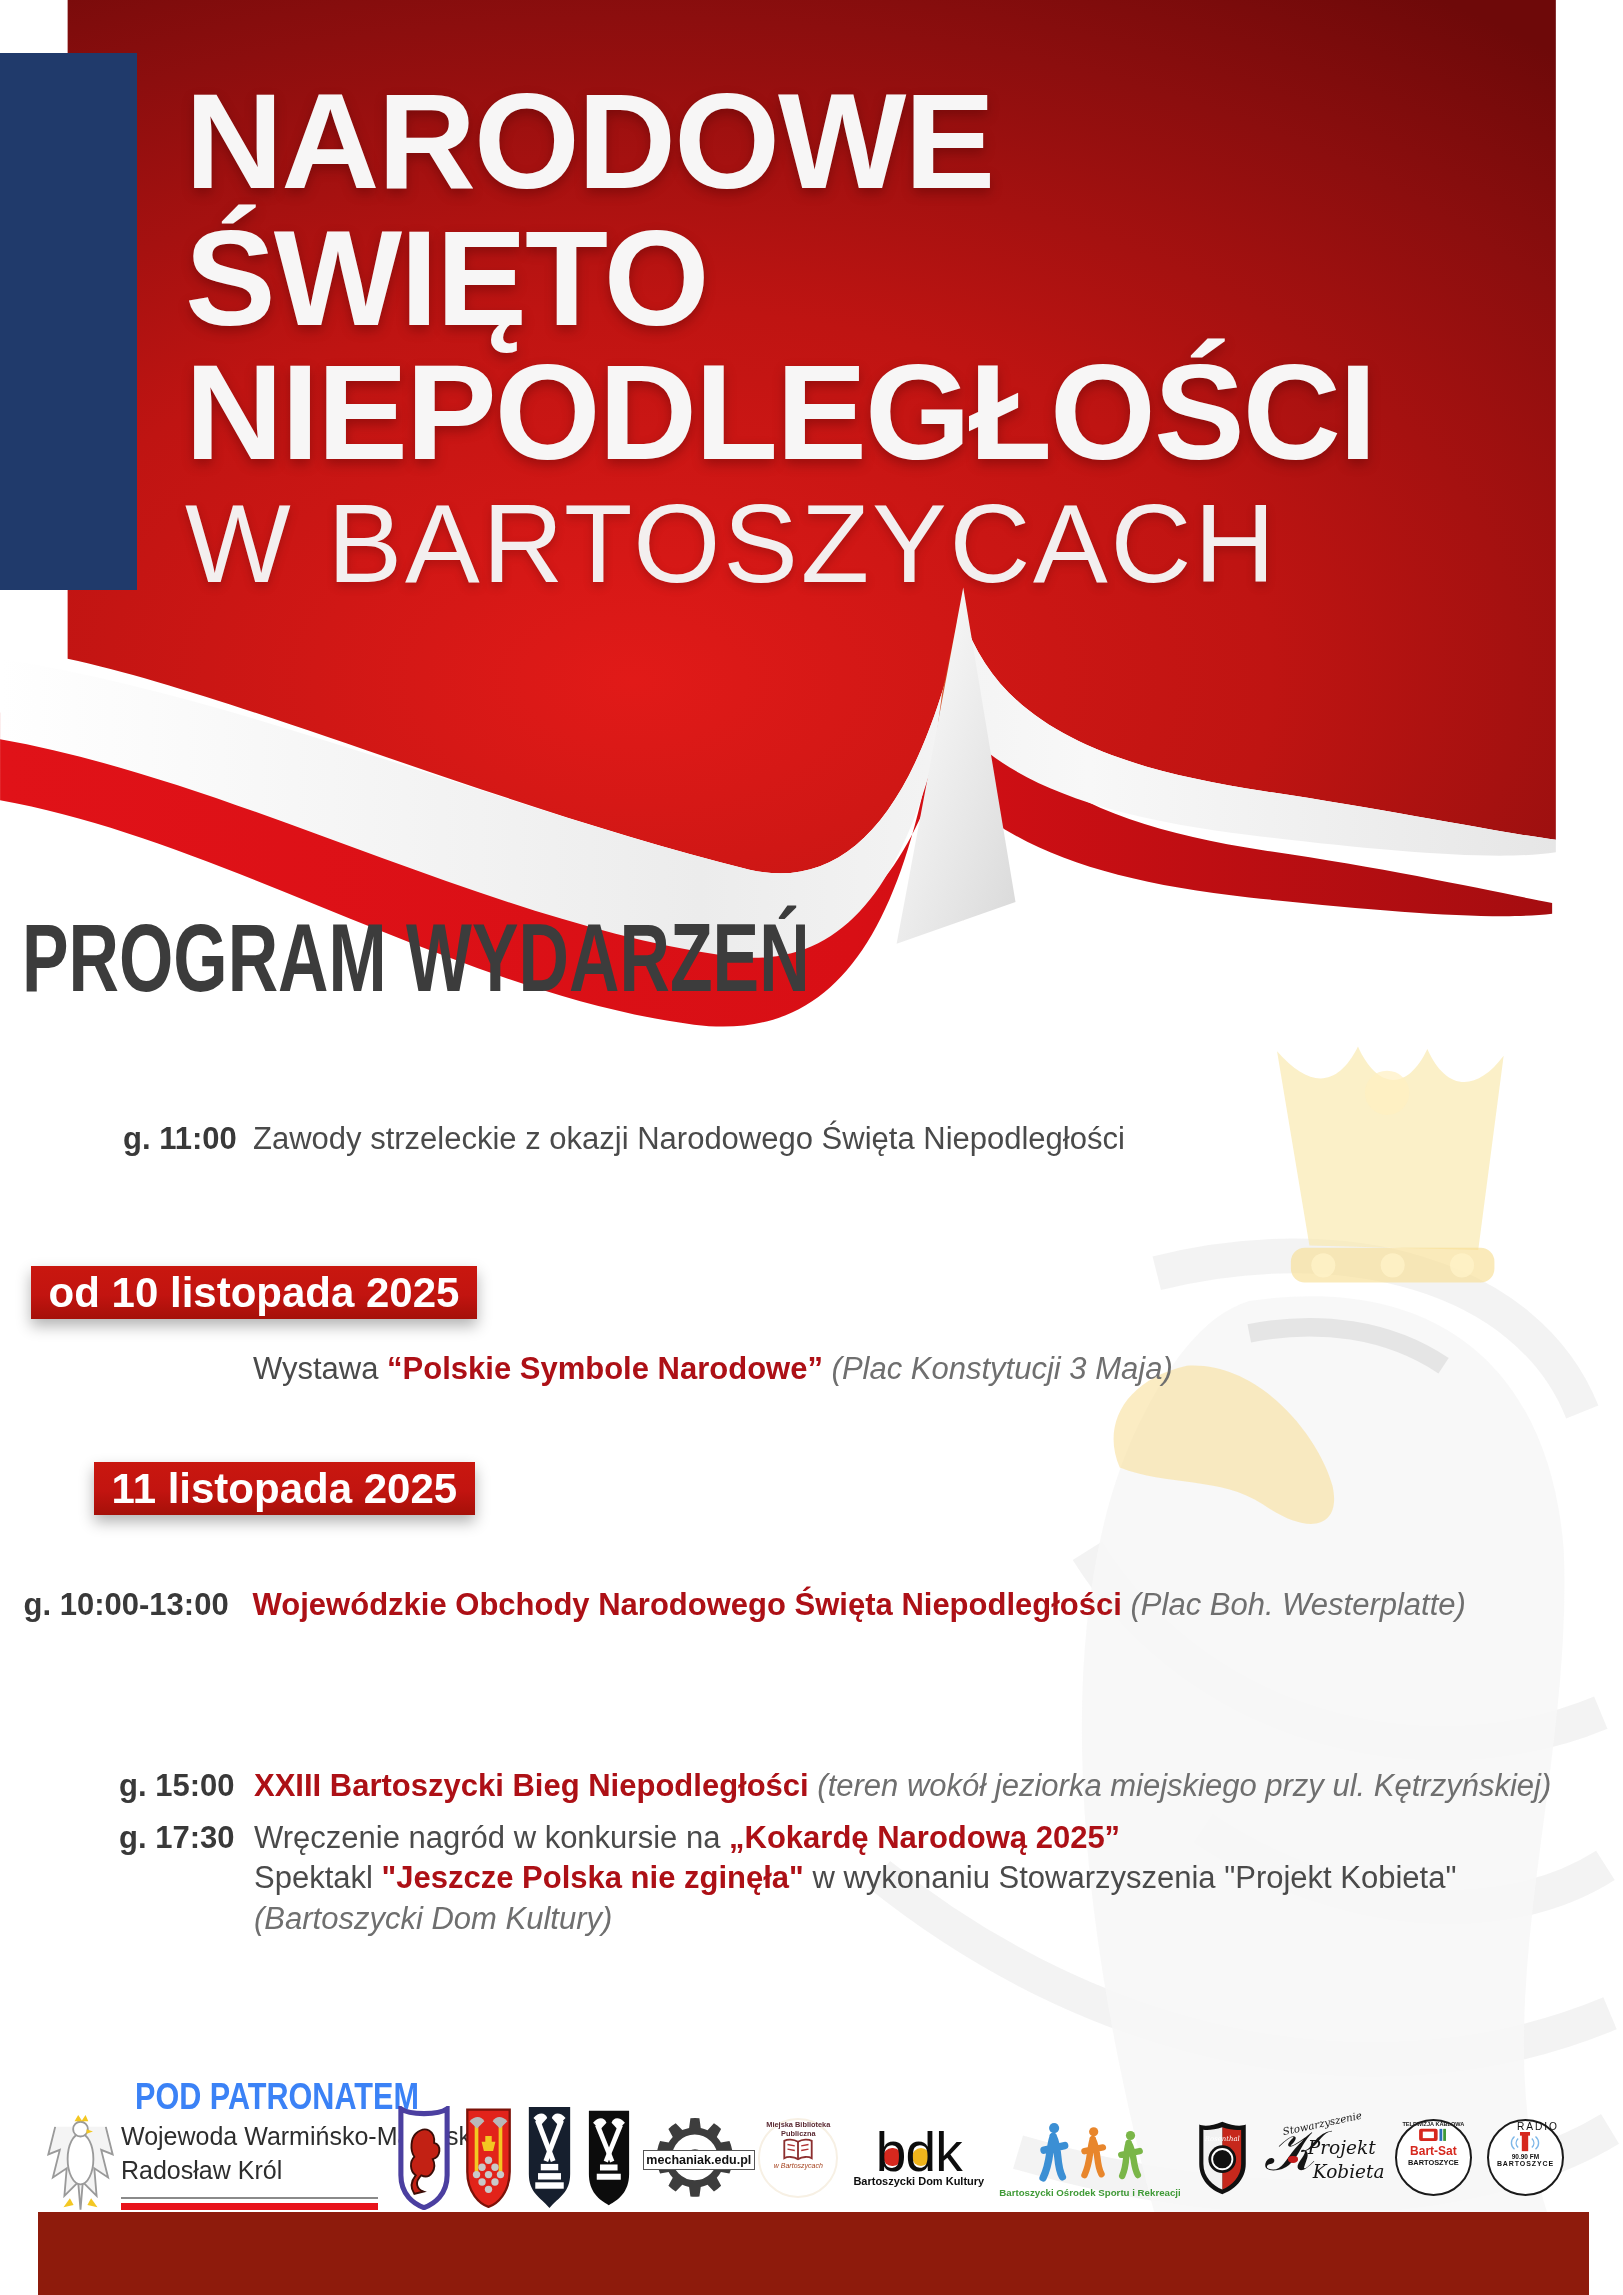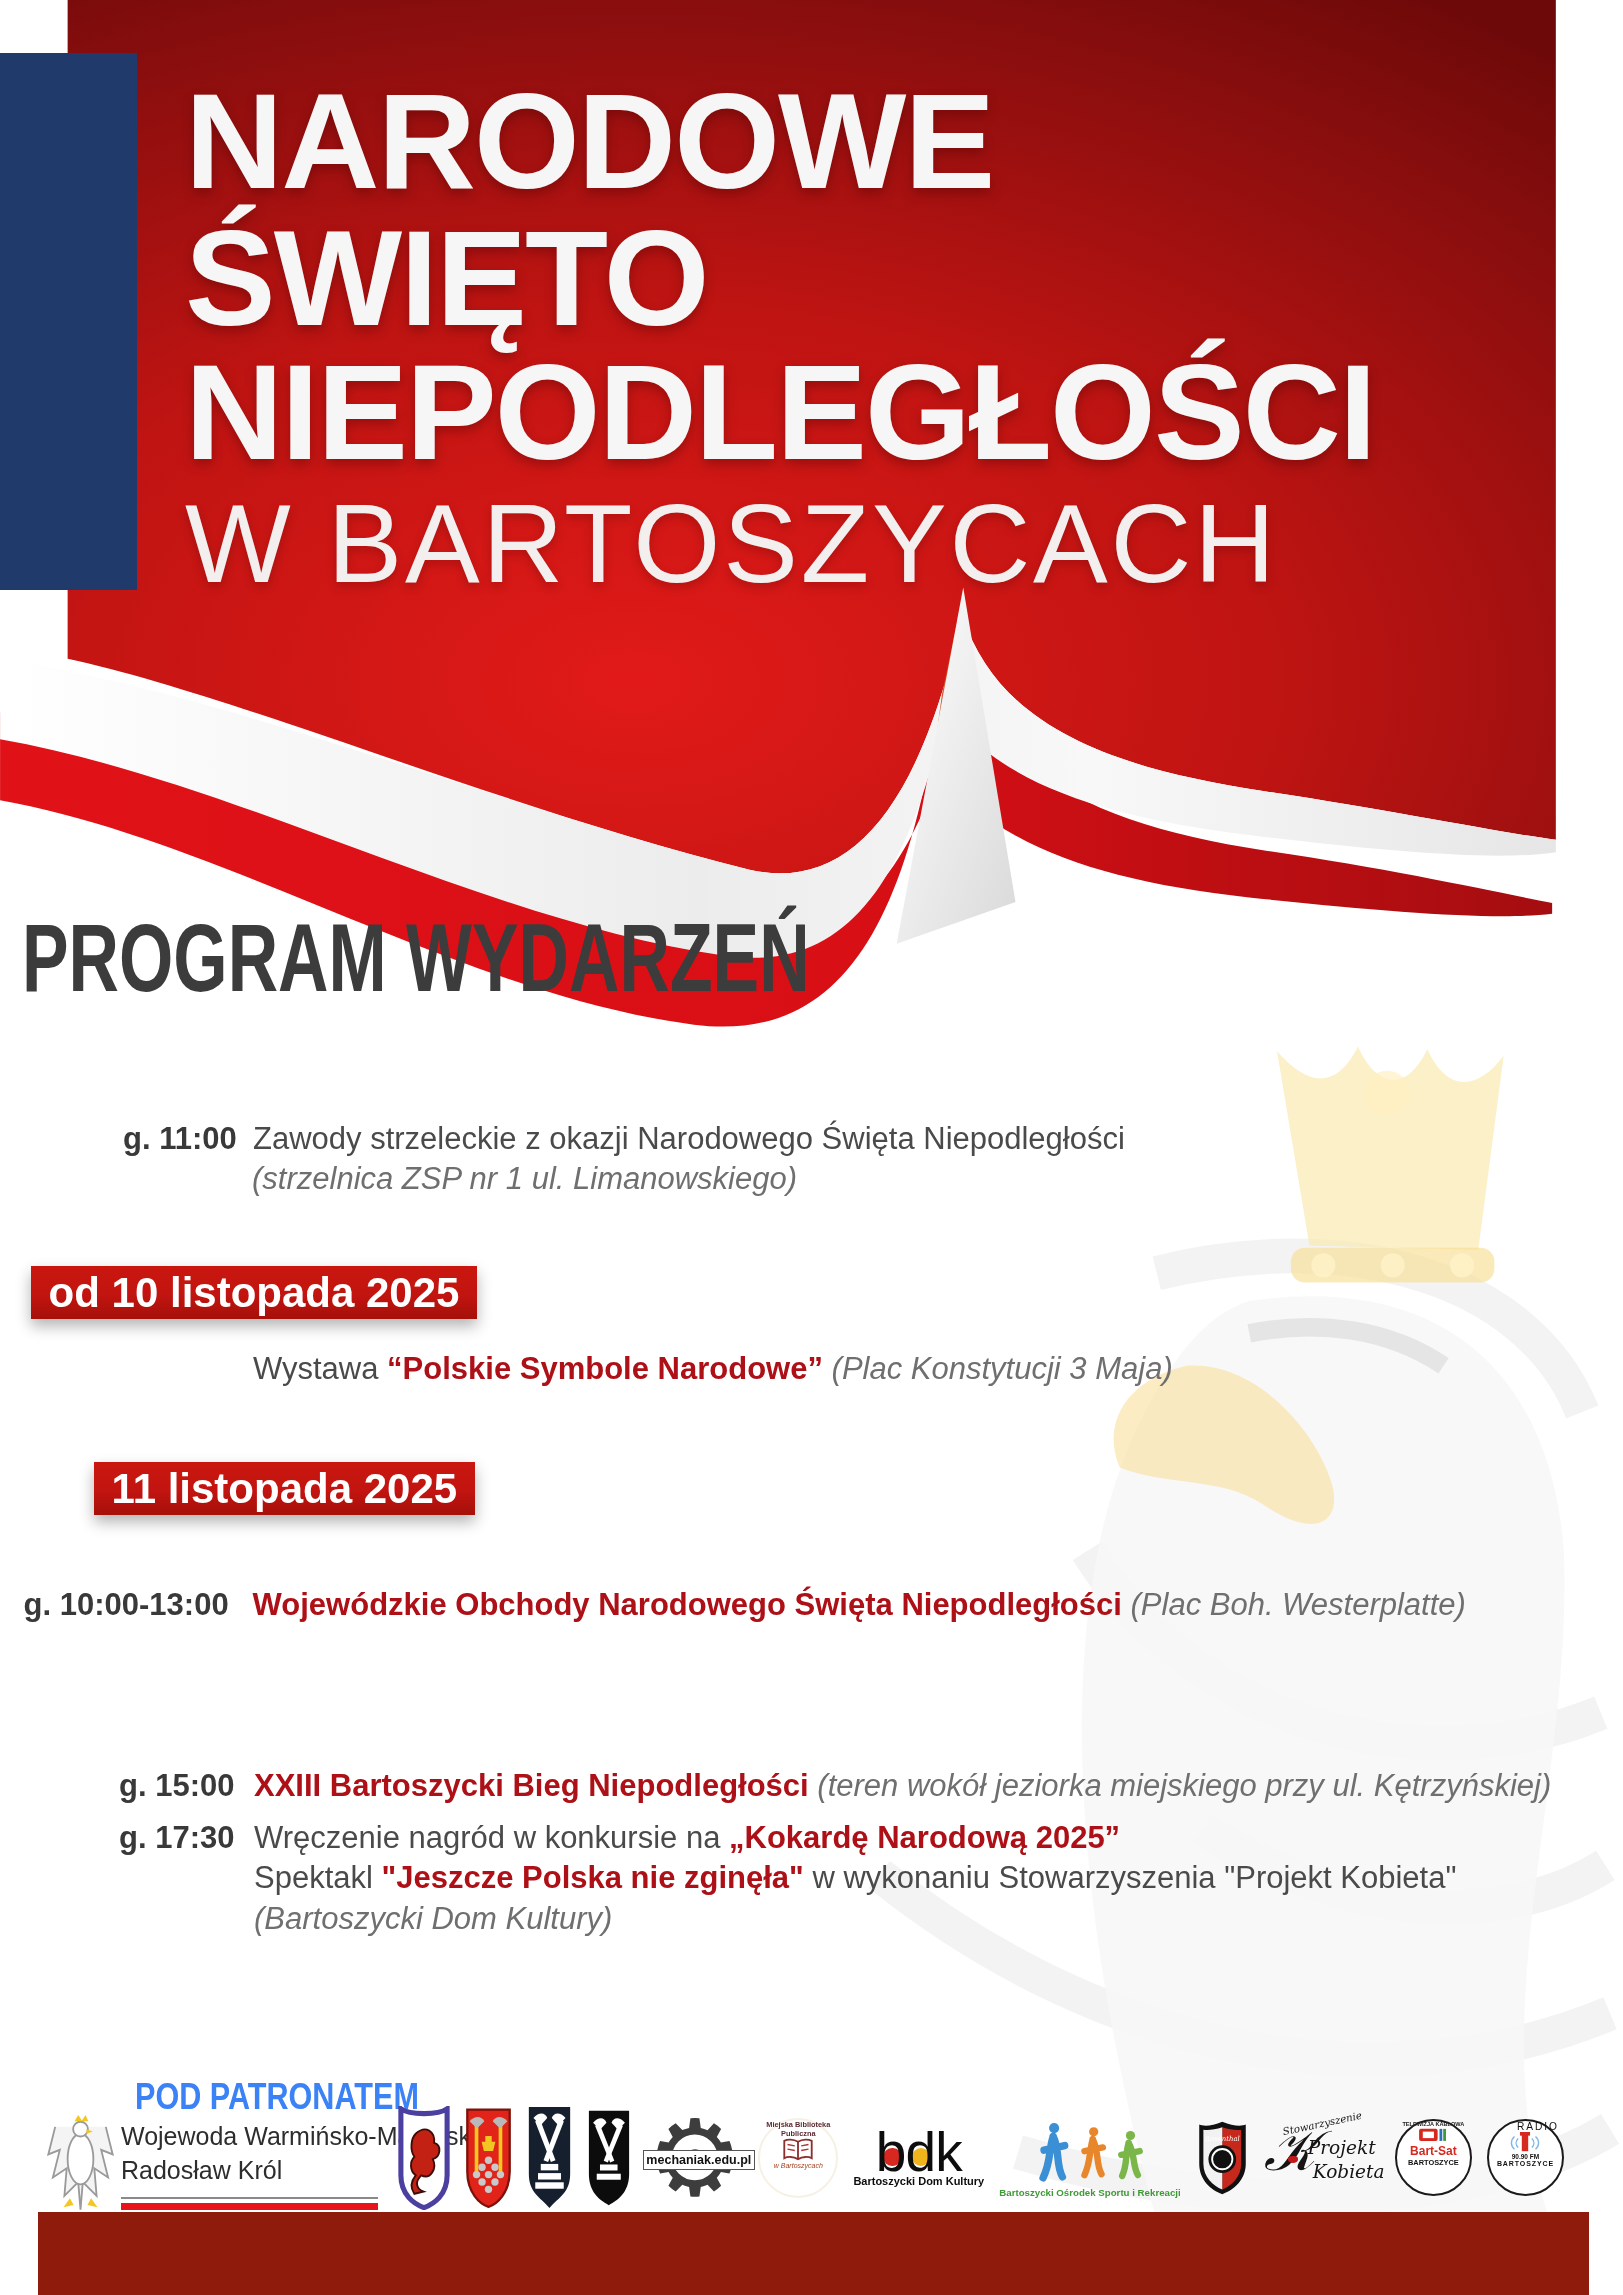--- a/index.html
+++ b/index.html
@@ -137,21 +137,20 @@
     <path fill="none" stroke="#e2e2e2" stroke-width="40" opacity="0.9" d="M1700,830 C1850,800 2000,820 2120,900"></path>
   </svg>
 
   <div class="abs prog-head">
     <span class="squeeze">PROGRAM WYDARZEŃ</span>
   </div>
 
   <div class="abs row" style="left:123px;top:1119px;">
     <span class="time" style="width:130px;">g. 11:00</span><span class="body-txt">Zawody strzeleckie z okazji Narodowego Święta Niepodległości</span>
   </div>
-  <div class="abs row loc" style="left:252px;top:1159px;">(strzelnica ZSP nr 1 ul. Limanowskiego)</div>
 
   <div class="abs badge" style="left:31px;top:1266px;">od 10 listopada 2025</div>
   <div class="abs row" style="left:253px;top:1349px;">
     <span class="body-txt">Wystawa</span>
     <span class="hl">“Polskie Symbole Narodowe”</span>
     <span class="loc">(Plac Konstytucji 3 Maja)</span>
   </div>
 
   <div class="abs badge" style="left:94px;top:1462px;">11 listopada 2025</div>
 

